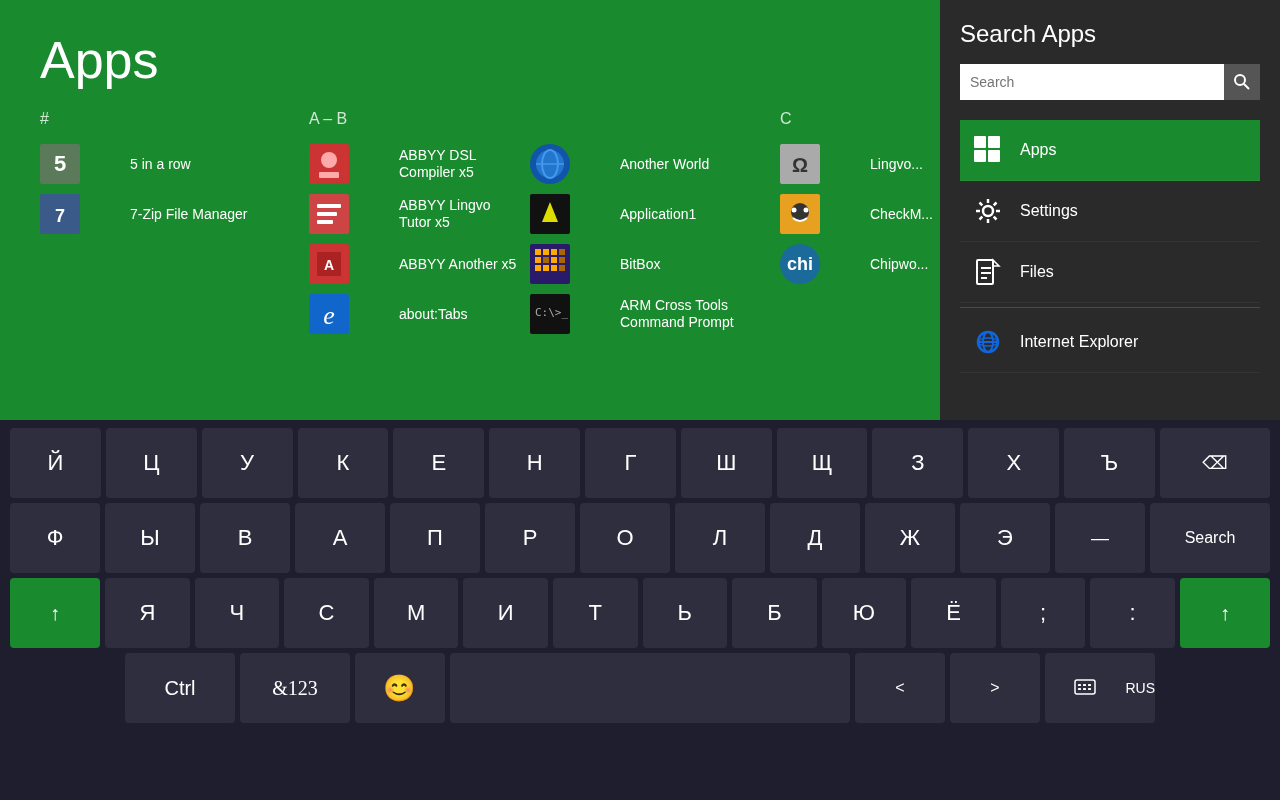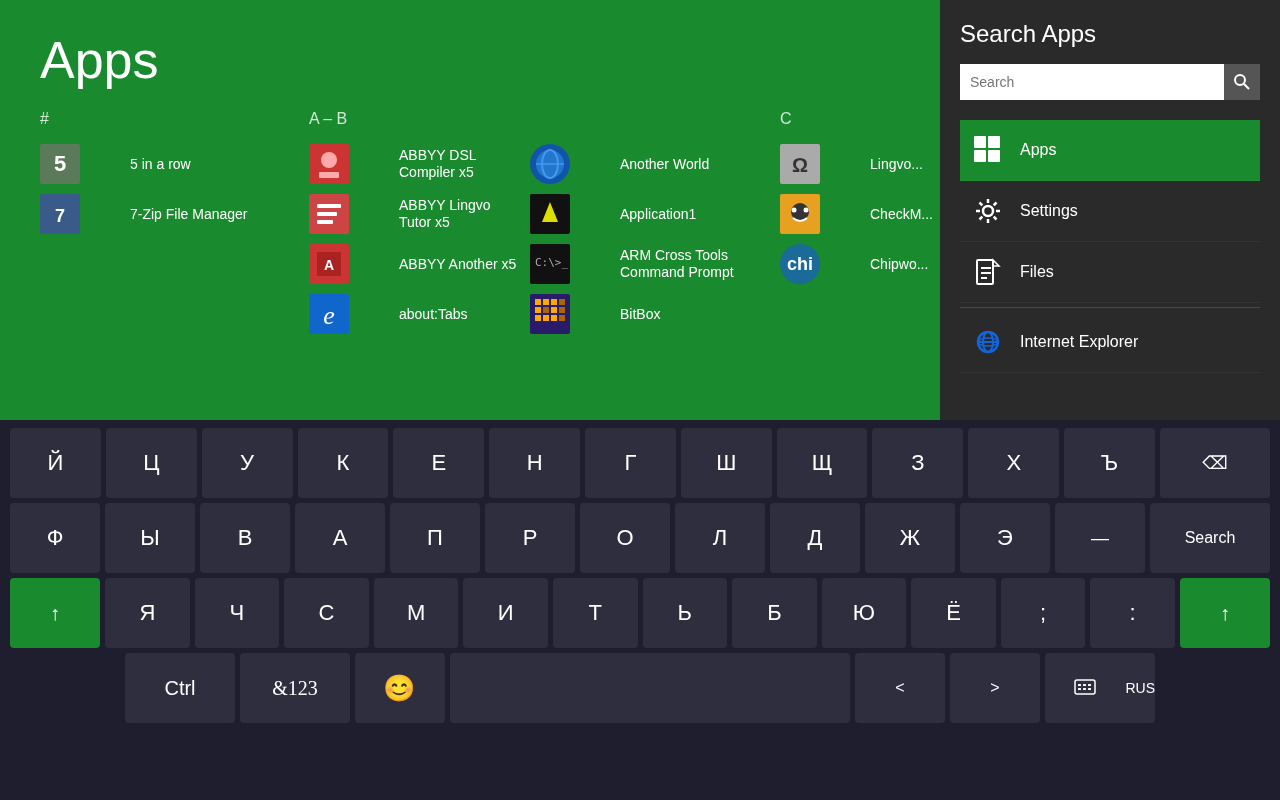--- a/index.html
+++ b/index.html
@@ -358,49 +358,49 @@
         <span class="app-name">Another World</span>
       </div>
       <div class="app-item">
         <div class="app-icon">
           <svg width="40" height="40" viewBox="0 0 40 40">
             <rect width="40" height="40" fill="#111" rx="2"></rect>
             <polygon points="20,8 28,28 12,28" fill="#dddd00"></polygon>
           </svg>
         </div>
         <span class="app-name">Application1</span>
-      </div>
-      <div class="app-item">
-        <div class="app-icon">
-          <svg width="40" height="40" viewBox="0 0 40 40">
-            <rect width="40" height="40" fill="#111" rx="2"></rect>
-            <text x="5" y="22" fill="#aaa" font-size="11" font-family="monospace">C:\&gt;_</text>
-          </svg>
-        </div>
-        <span class="app-name">ARM Cross Tools<br>Command Prompt</span>
       </div>
       <div class="app-item">
         <div class="app-icon">
           <svg width="40" height="40" viewBox="0 0 40 40">
             <rect width="40" height="40" fill="#2a1a6a" rx="2"></rect>
             <rect x="5" y="5" width="6" height="6" fill="#ffaa00"></rect>
             <rect x="13" y="5" width="6" height="6" fill="#ffaa00"></rect>
             <rect x="21" y="5" width="6" height="6" fill="#ffaa00"></rect>
             <rect x="5" y="13" width="6" height="6" fill="#ffaa00"></rect>
             <rect x="21" y="13" width="6" height="6" fill="#ffaa00"></rect>
             <rect x="5" y="21" width="6" height="6" fill="#ffaa00"></rect>
             <rect x="13" y="21" width="6" height="6" fill="#ffaa00"></rect>
             <rect x="21" y="21" width="6" height="6" fill="#ffaa00"></rect>
             <rect x="29" y="5" width="6" height="6" fill="#aa6600"></rect>
             <rect x="29" y="13" width="6" height="6" fill="#aa6600"></rect>
             <rect x="13" y="13" width="6" height="6" fill="#aa6600"></rect>
             <rect x="29" y="21" width="6" height="6" fill="#aa6600"></rect>
           </svg>
         </div>
         <span class="app-name">BitBox</span>
+      </div>
+      <div class="app-item">
+        <div class="app-icon">
+          <svg width="40" height="40" viewBox="0 0 40 40">
+            <rect width="40" height="40" fill="#111" rx="2"></rect>
+            <text x="5" y="22" fill="#aaa" font-size="11" font-family="monospace">C:\&gt;_</text>
+          </svg>
+        </div>
+        <span class="app-name">ARM Cross Tools<br>Command Prompt</span>
       </div>
     </div>
 
     <div class="app-column" style="min-width:160px;">
       <div class="column-header">C</div>
       <div class="app-item">
         <div class="app-icon">
           <svg width="40" height="40" viewBox="0 0 40 40">
             <rect width="40" height="40" fill="#aaa" rx="2"></rect>
             <text x="20" y="28" text-anchor="middle" fill="#333" font-size="20" font-weight="bold">Ω</text>

